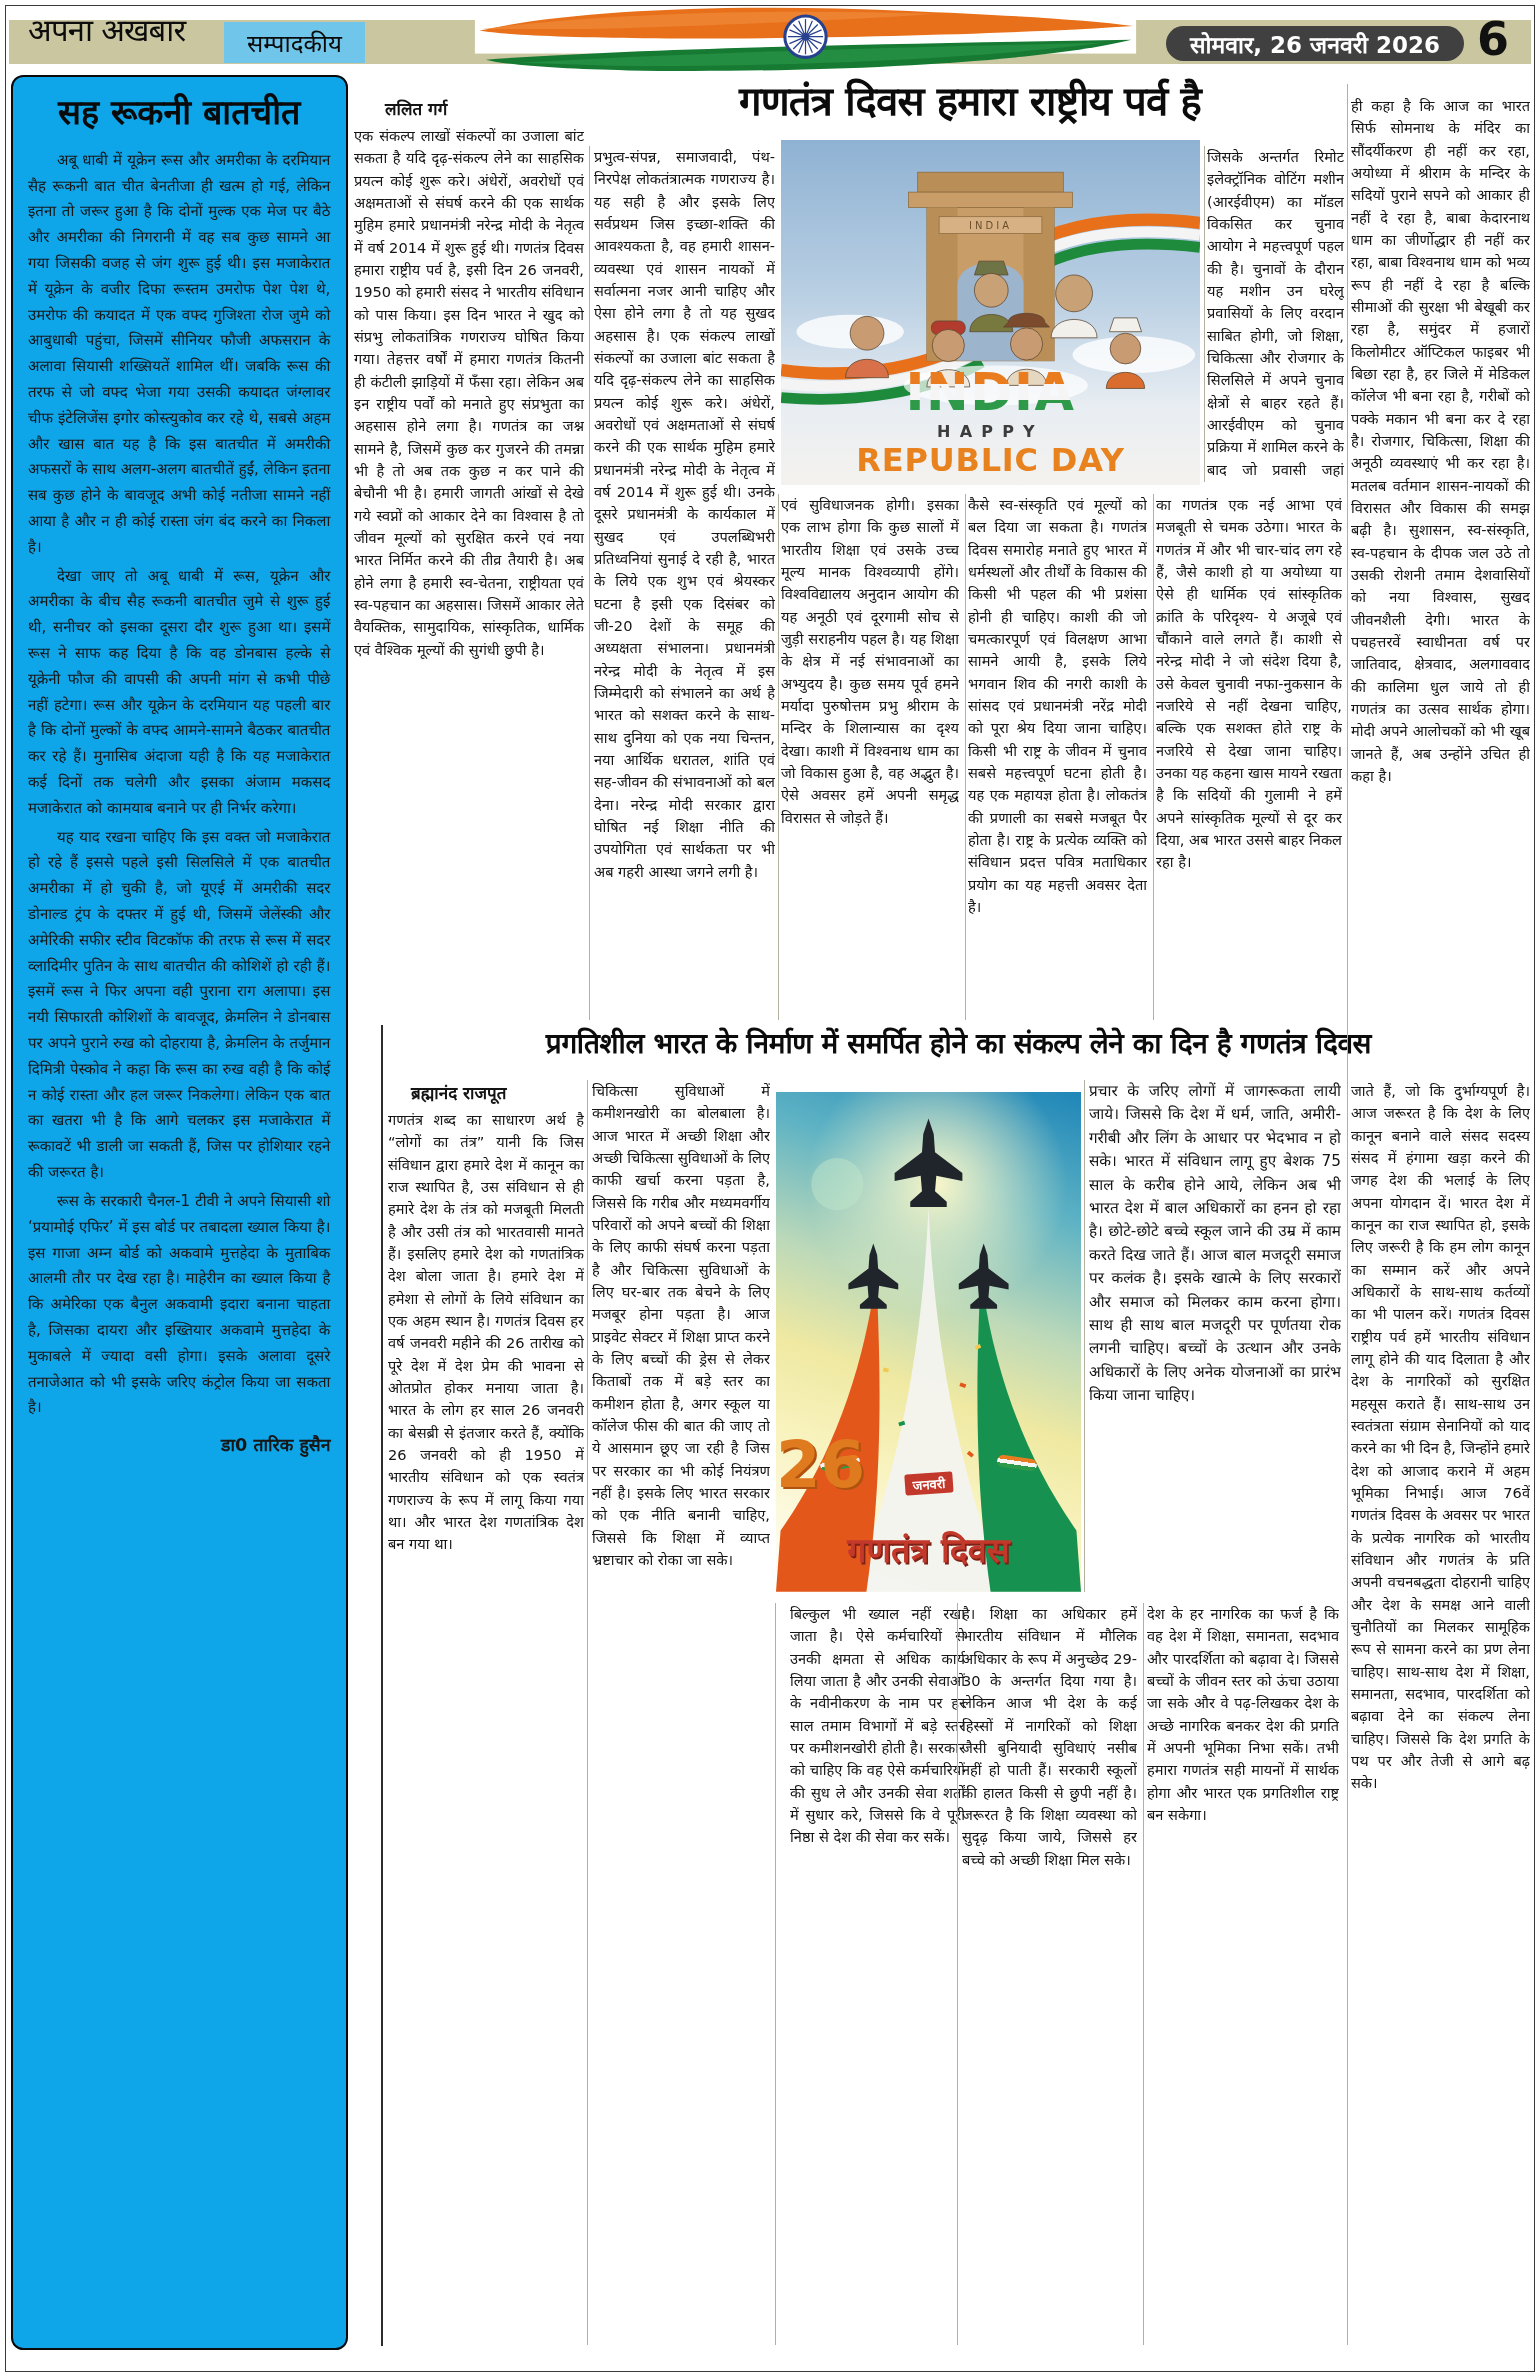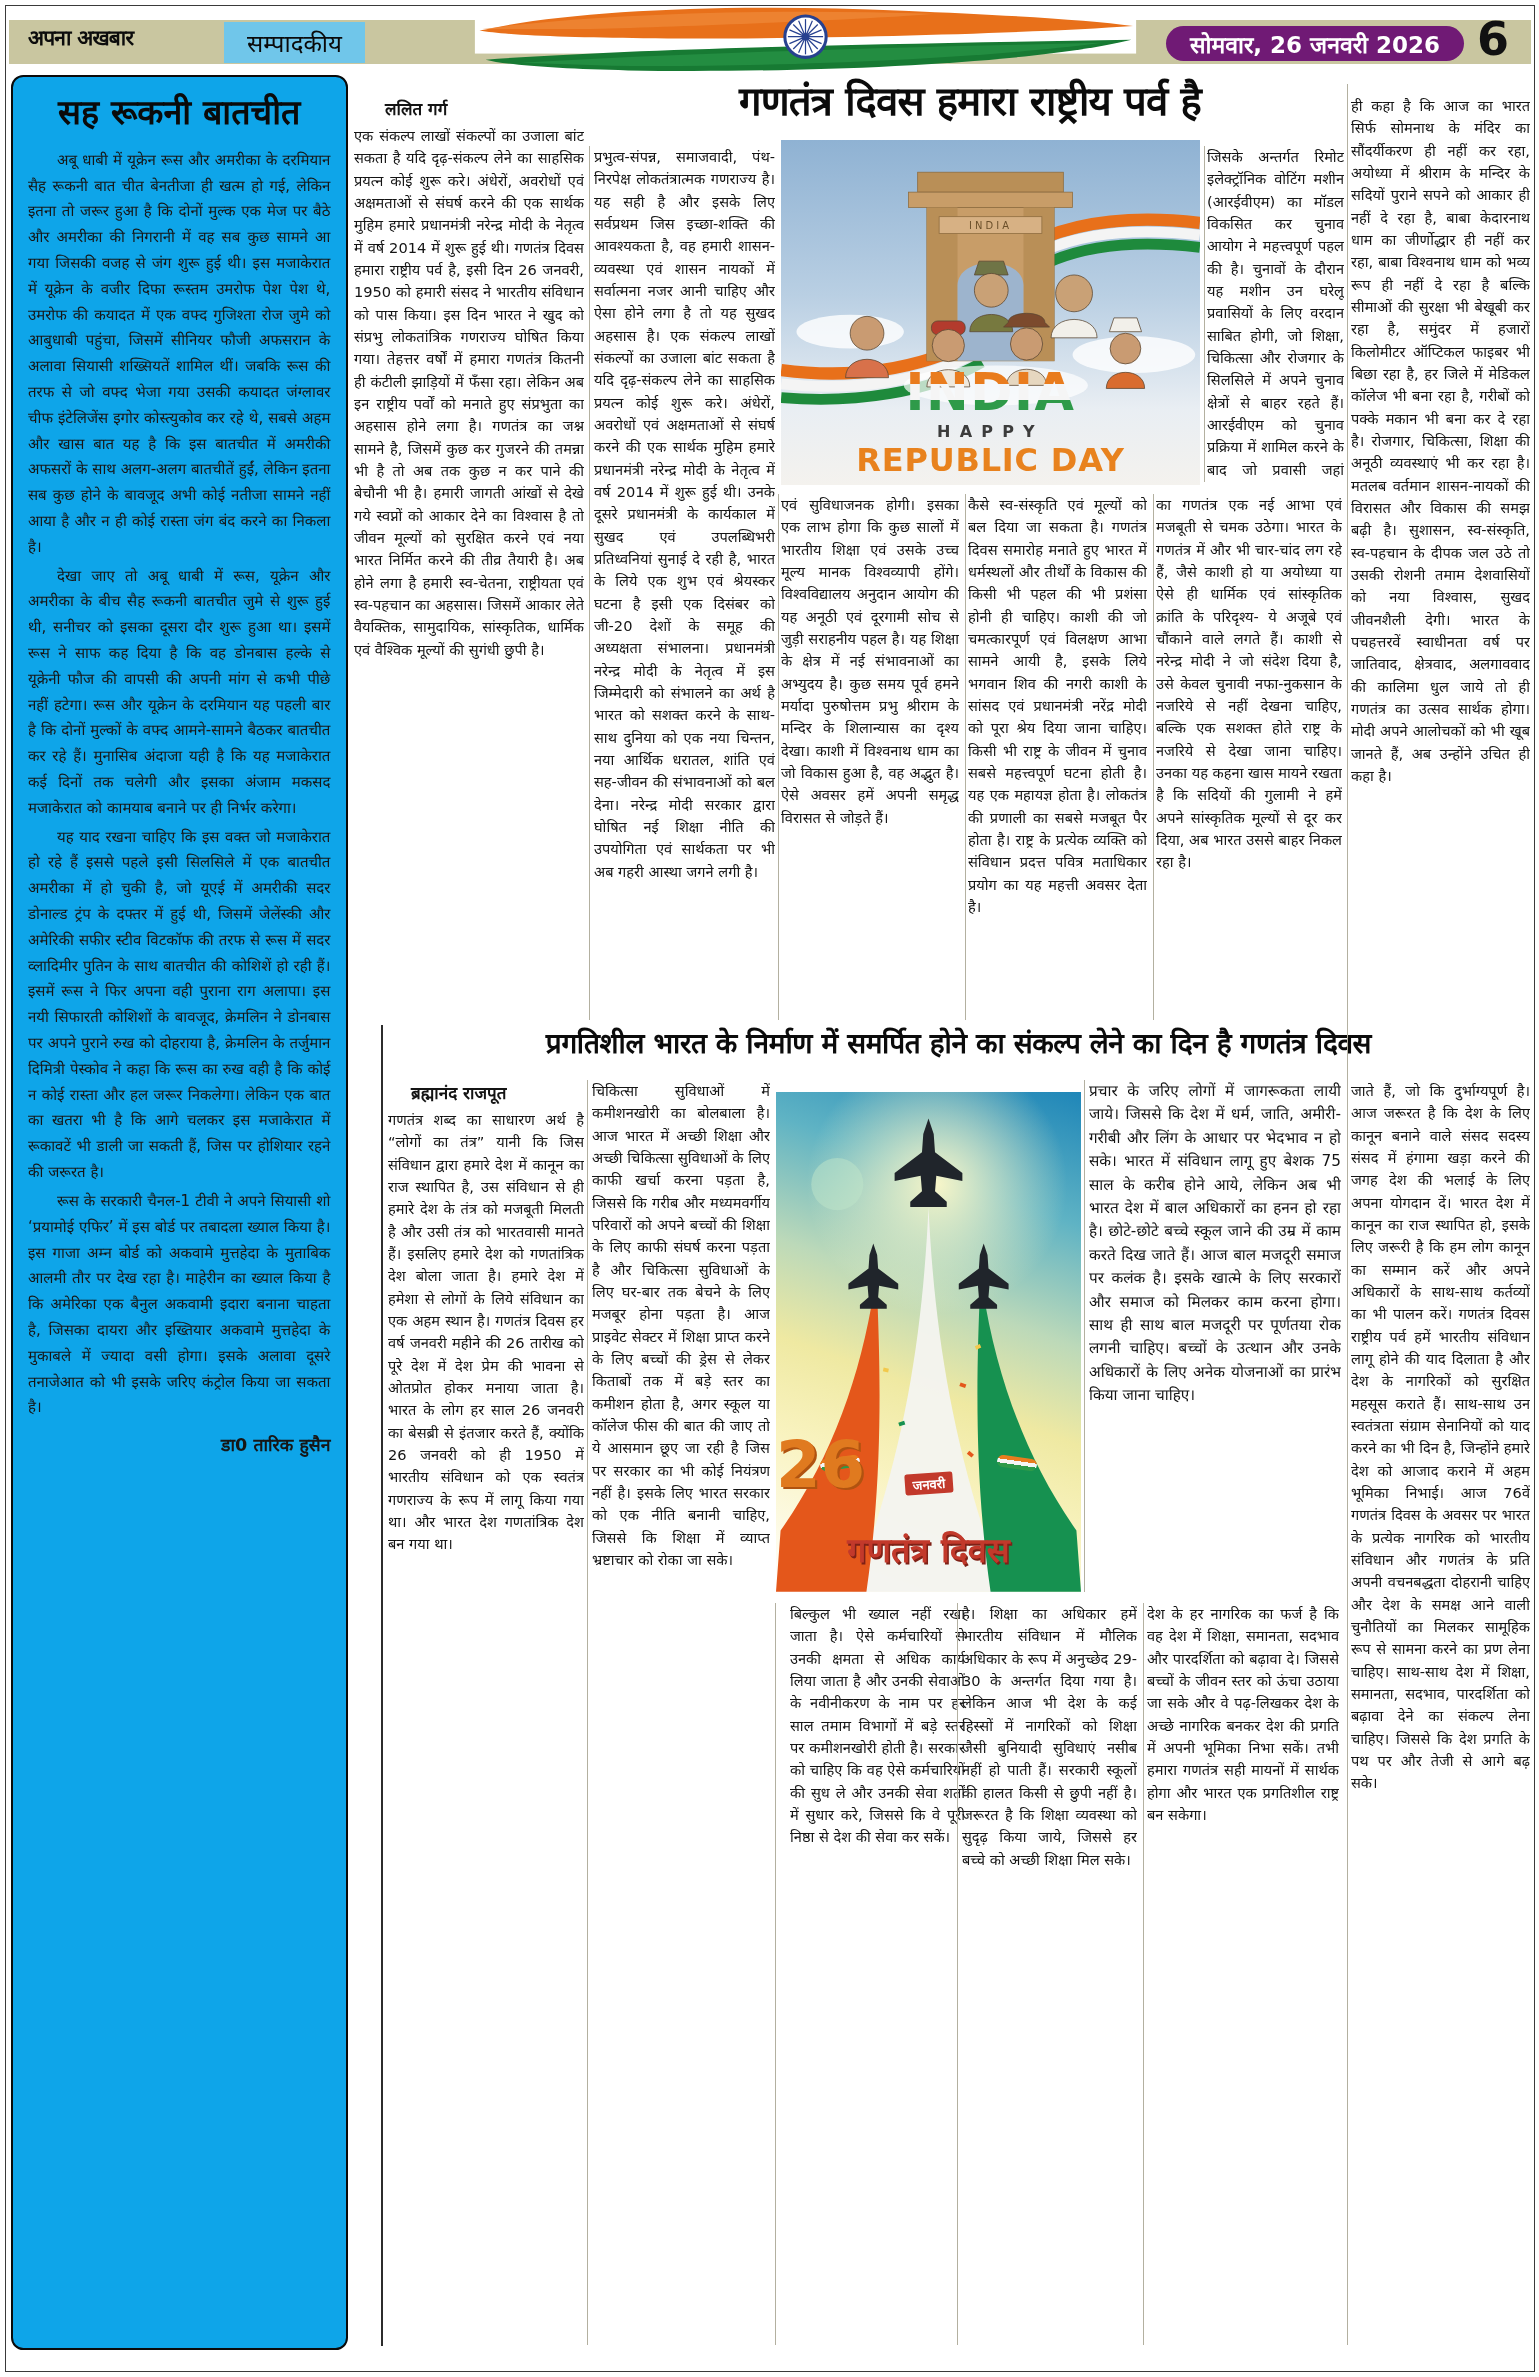--- a/index.html
+++ b/index.html
@@ -3,24 +3,24 @@
 <meta charset="utf-8">
 <style>
   html,body{margin:0;padding:0;}
   body{
     width:1540px;height:2377px;position:relative;background:#ffffff;
     font-family:"DejaVu Sans",sans-serif;color:#161616;overflow:hidden;
   }
   .page-frame{position:absolute;left:4.6px;top:4.6px;right:4.6px;bottom:4.6px;border:1.5px solid #3a3a3a;pointer-events:none;}
   
   .khaki-band{position:absolute;left:9.2px;top:20px;width:1522px;height:44px;background:#c9c6a0;}
-  .paper-name{position:absolute;left:28px;top:23px;font-size:21px;font-weight:bold;color:#0c0c0c;letter-spacing:-0.8px;}
+  .paper-name{position:absolute;left:28px;top:8px;font-size:31px;font-weight:normal;color:#0c0c0c;letter-spacing:-0.8px;}
   .blue-badge{position:absolute;left:224px;top:21.5px;width:141px;height:41px;background:#70c6ea;display:flex;align-items:center;justify-content:center;font-size:24px;font-weight:normal;color:#0a0a0a;}
   .flag-wrap{position:absolute;left:474px;top:0;width:663px;height:75px;}
-  .date-pill{position:absolute;left:1166px;top:26px;width:298px;height:35px;background:#701a75;border-radius:18.4px;display:flex;align-items:center;justify-content:center;color:#ffffff;font-size:23px;font-weight:bold;}
+  .date-pill{position:absolute;left:1166px;top:26px;width:298px;height:35px;background:#404040;border-radius:18.4px;display:flex;align-items:center;justify-content:center;color:#ffffff;font-size:23px;font-weight:bold;}
   .page-num{position:absolute;left:1477px;top:12.3px;font-size:46px;font-weight:bold;color:#111;}
   
   .left-box{position:absolute;left:10.7px;top:75px;width:337px;height:2275px;border:2.3px solid #0a0a0a;border-radius:12.3px;box-sizing:border-box;padding:7.7px 15.3px 10.7px 15.3px;overflow:hidden;background:#0ea5e9;}
   .left-title{text-align:center;font-size:34px;font-weight:bold;margin:3.1px 0 14px 0;color:#0a0a0a;}
   .left-box p{margin:0 0 3.1px 0;font-size:15px;line-height:1.72;text-align:justify;text-indent:29px;}
   .left-byline{text-align:right;font-weight:bold;font-size:17.6px;margin-top:10.7px;}
   
   .col{position:absolute;font-size:14.6px;line-height:1.53;text-align:justify;color:#141414;overflow:hidden;}
   .author-line{font-weight:bold;font-size:17px;text-indent:31px;margin-bottom:3.1px;}
   .vsep{position:absolute;width:0.8px;background:#b3b0a0;}

